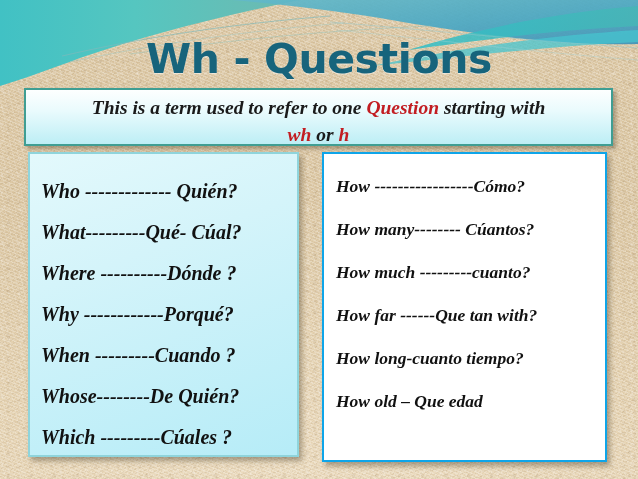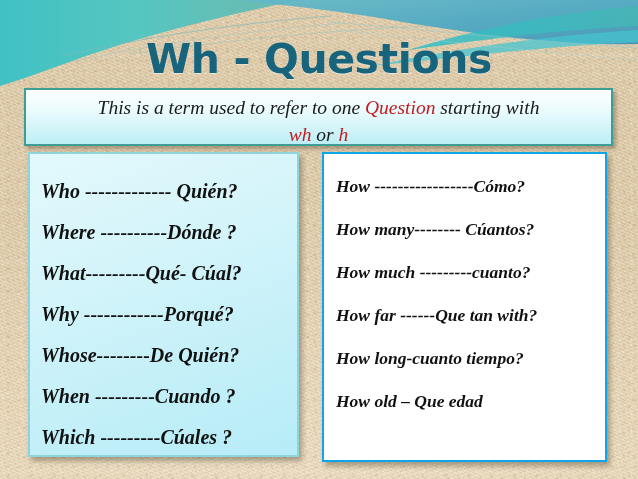--- a/index.html
+++ b/index.html
@@ -82,21 +82,21 @@
     top: 88px;
     width: 589px;
     height: 58px;
     box-sizing: border-box;
     border: 2px solid #3f9e93;
     background: linear-gradient(180deg, #fdffff 0%, #eafbfd 38%, #bdeef5 100%);
     box-shadow: 3px 3px 4px rgba(60,50,30,.35);
     padding: 4px 8px 9px 8px;
     text-align: center;
     font-style: italic;
-    font-weight: normal;
+    font-weight: bold;
     font-size: 19.5px;
     line-height: 27px;
     color: #1a1a1a;
   }
   .subtitle-box .hl { color: #c21d22; }
 
   
   .col {
     position: absolute;
     box-sizing: border-box;
@@ -178,25 +178,25 @@
 
   <div class="title">Wh - Questions</div>
 
   <div class="subtitle-box">
     <div><span>This is a term used to refer to one </span><span class="hl">Question</span><span> starting with</span></div>
     <div><span class="hl">wh</span><span> or </span><span class="hl">h</span></div>
   </div>
 
   <div class="col col-left">
     <div class="qline">Who ------------- Quién?</div>
+    <div class="qline">What---------Qué- Cúal?</div>
     <div class="qline">Where ----------Dónde ?</div>
-    <div class="qline">What---------Qué- Cúal?</div>
     <div class="qline">Why ------------Porqué?</div>
+    <div class="qline">When ---------Cuando ?</div>
     <div class="qline">Whose--------De Quién?</div>
-    <div class="qline">When ---------Cuando ?</div>
     <div class="qline">Which ---------Cúales ?</div>
   </div>
 
   <div class="col col-right">
     <div class="qline">How -----------------Cómo?</div>
     <div class="qline">How many-------- Cúantos?</div>
     <div class="qline">How much ---------cuanto?</div>
     <div class="qline">How far ------Que tan with?</div>
     <div class="qline">How  long-cuanto tiempo?</div>
     <div class="qline">How old – Que edad</div>

